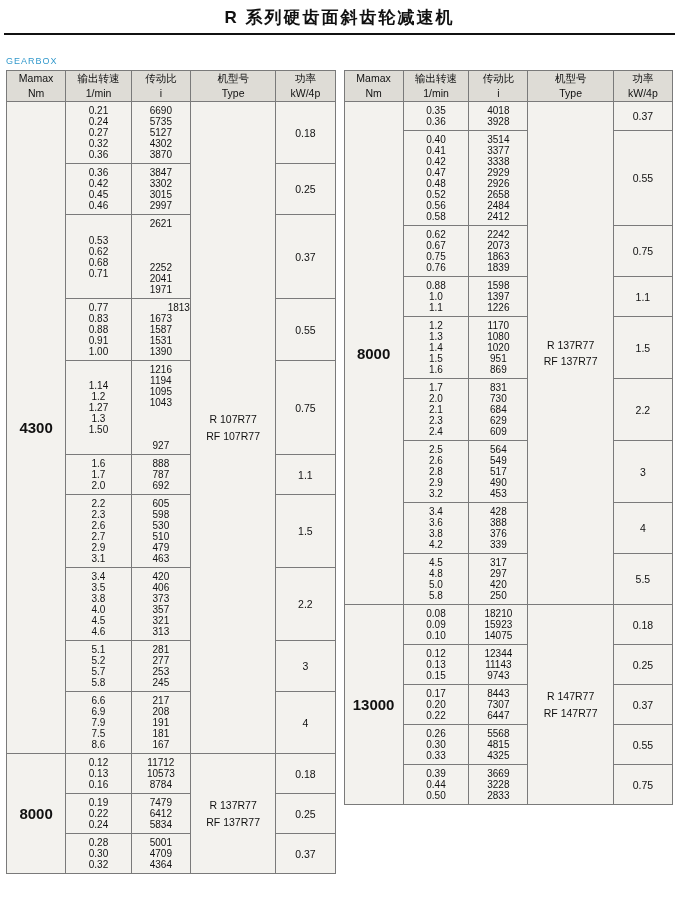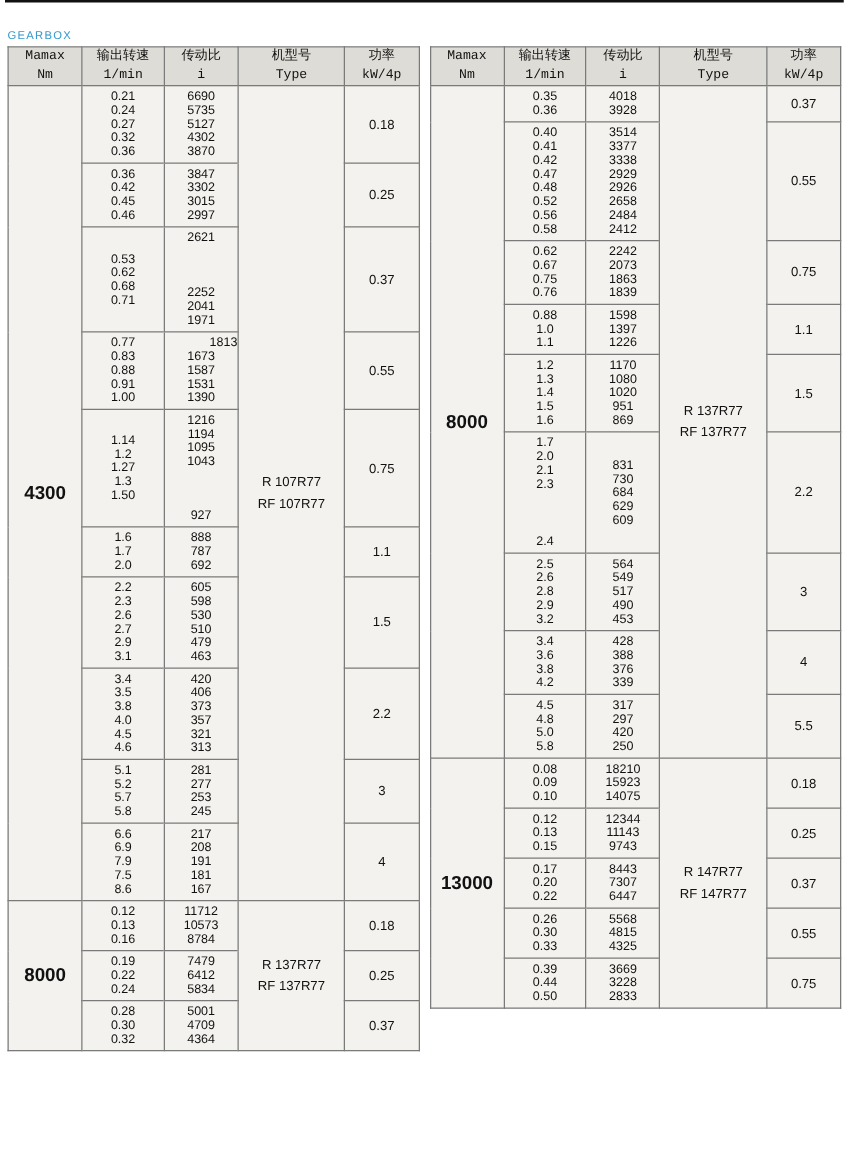--- a/index.html
+++ b/index.html
@@ -13,21 +13,21 @@
   .subnote{font-size:9px;color:#39c;letter-spacing:1px;padding:21px 0 4px 6px;}
   .tables{display:flex;gap:8px;padding:0 6px;}
   .col{flex:1;}
   table.spec{
     border-collapse:collapse;width:100%;table-layout:fixed;
     font-size:10px;background:#f3f2ee;
   }
   table.spec td,table.spec th{border:1px solid #7a7a7a;padding:0;}
   thead th{
     background:#dedcd6;font-weight:normal;font-size:10.5px;text-align:center;
-    padding:4px 0 5px 0;line-height:1.45;color:#111;font-family:Liberation Mono, monospace;
+    padding:4px 0 5px 0;line-height:1.45;color:#111;
   }
   .cell-mamax{
     text-align:center;font-size:15px;font-weight:bold;background:#f3f2ee;
     vertical-align:middle;
   }
   .cell-type{
     text-align:center;font-size:10.5px;vertical-align:middle;line-height:1.6;
     white-space:pre-line;
   }
   .cell-kw{
@@ -39,20 +39,21 @@
   col.c2{width:20%;}
   col.c3{width:18%;}
   col.c4{width:26%;}
   col.c5{width:18%;}
 </style>
 </head>
 <body>
 
 <div class="page">
 
+  <div class="title">R 系列硬齿面斜齿轮减速机</div>
   <div class="title-rule"></div>
   <div class="subnote">GEARBOX</div>
 
   <div class="tables">
     <div class="col">
       <table class="spec">
         <colgroup>
             <col class="c1">
             <col class="c2">
             <col class="c3">
@@ -455,21 +456,21 @@
               </td>
               <td class="cell-kw" style="border-bottom: 1px solid rgb(122, 122, 122);">1.5</td>
             </tr>
             <tr>
               <td class="grp" style="border-bottom: 1px dashed rgb(138, 138, 138);">
                 <div class="grpblock">
                   <div style="text-align: center;">1.7</div>
                   <div style="text-align: center;">2.0</div>
                   <div style="text-align: center;">2.1</div>
                   <div style="text-align: center;">2.3</div>
-                  <div style="text-align: center; margin-top: 35px;">2.4</div>
+                  <div style="text-align: center;">2.4</div>
                 </div>
               </td>
               <td class="grp" style="border-bottom: 1px dashed rgb(138, 138, 138);">
                 <div class="grpblock">
                   <div style="text-align: center;">831</div>
                   <div style="text-align: center;">730</div>
                   <div style="text-align: center;">684</div>
                   <div style="text-align: center;">629</div>
                   <div style="text-align: center;">609</div>
                 </div>

